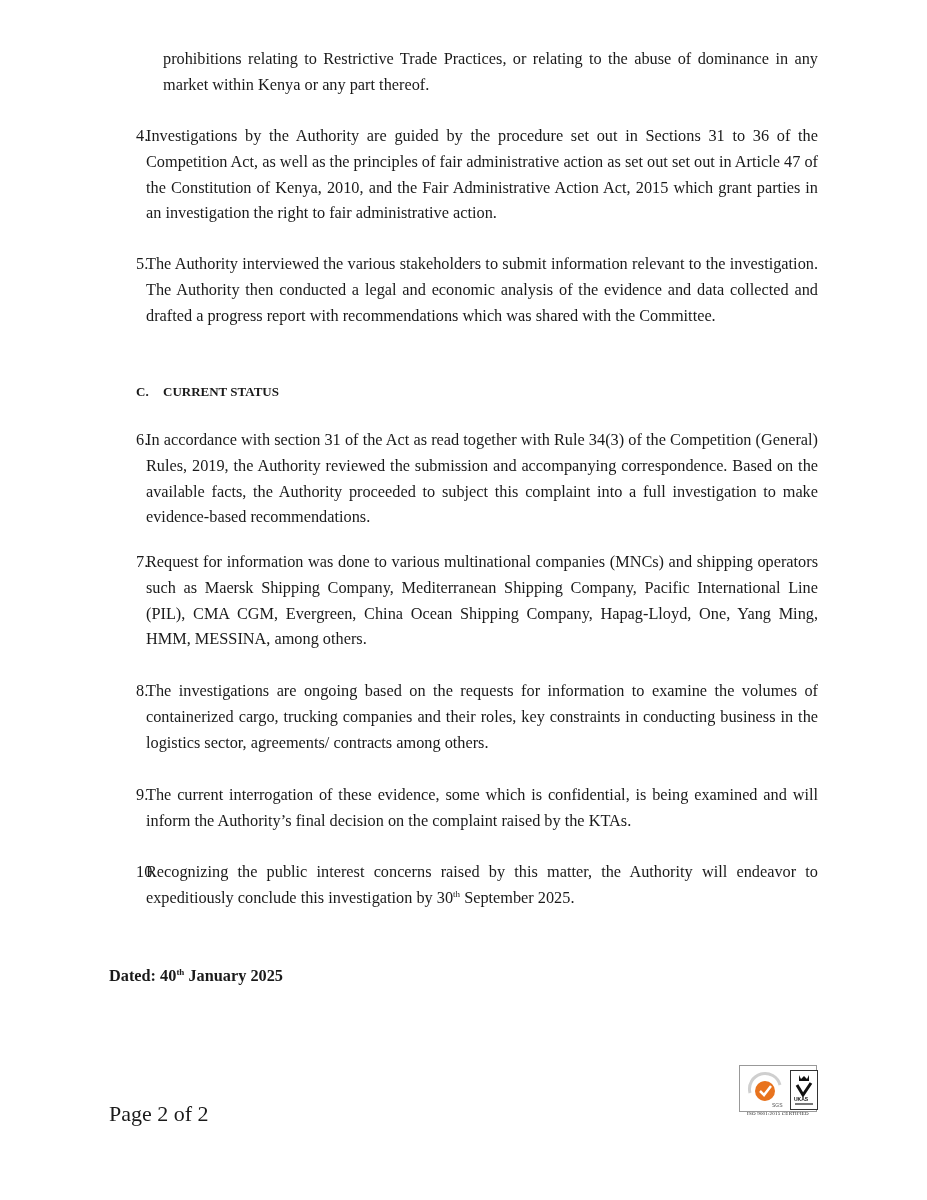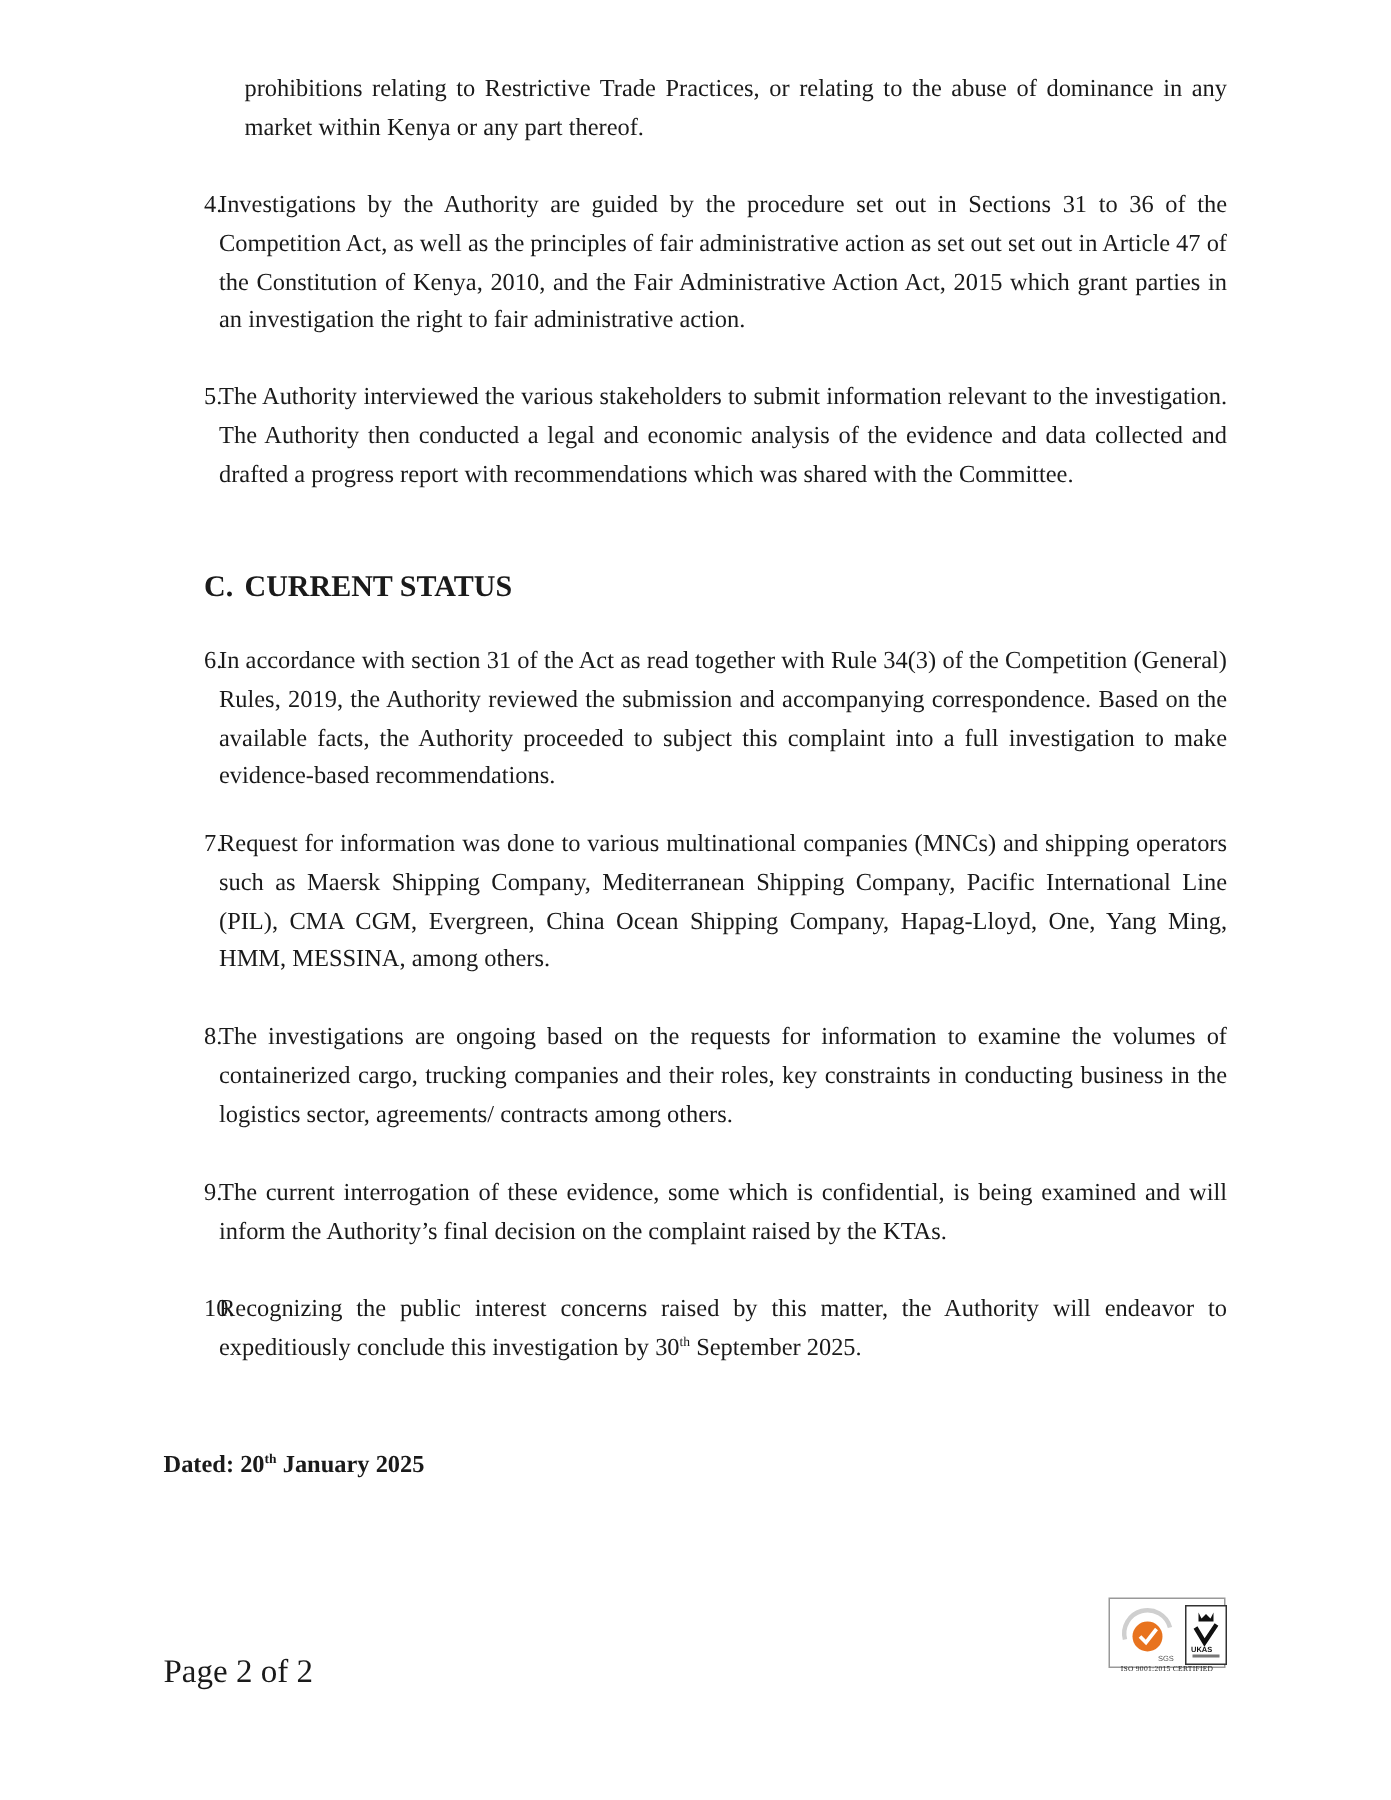--- a/index.html
+++ b/index.html
@@ -10,21 +10,21 @@
   }
   .page { position: absolute; left: 0; top: 0; width: 927px; height: 1200px; }
   .para {
     position: absolute; left: 136px; width: 682px;
     font-size: 16.3px; line-height: 25.8px; text-align: justify;
   }
   .para .num { position: absolute; left: 0; top: 0; width: 27px; }
   .para .body { margin-left: 10px; display: block; text-align: justify; }
   .cont { position: absolute; left: 163px; width: 655px; font-size: 16.3px; line-height: 25.8px; text-align: justify; }
   .heading {
-    position: absolute; left: 136px; font-weight: bold; font-size: 20px; line-height: 25.8px;
+    position: absolute; left: 136px; font-weight: bold; font-size: 13px; line-height: 25.8px;
   }
   .heading .hnum { display: inline-block; width: 27px; }
   .dated { position: absolute; left: 109px; top: 966px; font-weight: bold; font-size: 16.3px; }
   .dated sup, .para sup { font-size: 9px; vertical-align: 6px; line-height: 0; }
   .footer { position: absolute; left: 109px; top: 1101px; font-size: 22px; }
   .cert { position: absolute; left: 737px; top: 1063px; width: 82px; height: 58px; }
   .cert-box { position: absolute; left: 2px; top: 2px; width: 76px; height: 45px; border: 1px solid #999; }
   .sgs { position: absolute; left: 6px; top: 5px; width: 38px; height: 38px; }
   .ukas { position: absolute; left: 50px; top: 4px; width: 26px; height: 38px; border: 1px solid #333; background:#fff; }
   .cert-label { position: absolute; left: 0; top: 48px; width: 82px; text-align: center; font-size: 5px; letter-spacing: 0.2px; color: #222; font-family: "Liberation Serif", serif; }
@@ -69,21 +69,21 @@
     <span class="num">9.</span>
     <span class="body">The current interrogation of these evidence, some which is confidential, is being examined and will inform the Authority’s final decision on the complaint raised by the KTAs.</span>
   </div>
 
   <div class="para" style="top:859px;">
     <span class="num">10.</span>
     <span class="body"><span>Recognizing the public interest concerns raised by this matter, the Authority will endeavor to expeditiously conclude this investigation by 30</span><sup>th</sup><span> September 2025.</span></span>
   </div>
 
   <div class="dated">
-    <span>Dated: 20</span><sup>th</sup><span> January 2025</span>
+    <span>Dated: 40</span><sup>th</sup><span> January 2025</span>
   </div>
 
   <div class="footer">Page 2 of 2</div>
 
   <div class="cert">
     <div class="cert-box">
       <svg class="sgs" viewBox="0 0 38 38">
         <path d="M4 22 A15 15 0 0 1 34 14" stroke="#cfcfcf" stroke-width="3" fill="none"></path>
         <circle cx="19" cy="20" r="10" fill="#e8731e"></circle>
         <path d="M14 20 L18 24 L25 15" stroke="#ffffff" stroke-width="2.5" fill="none"></path>

